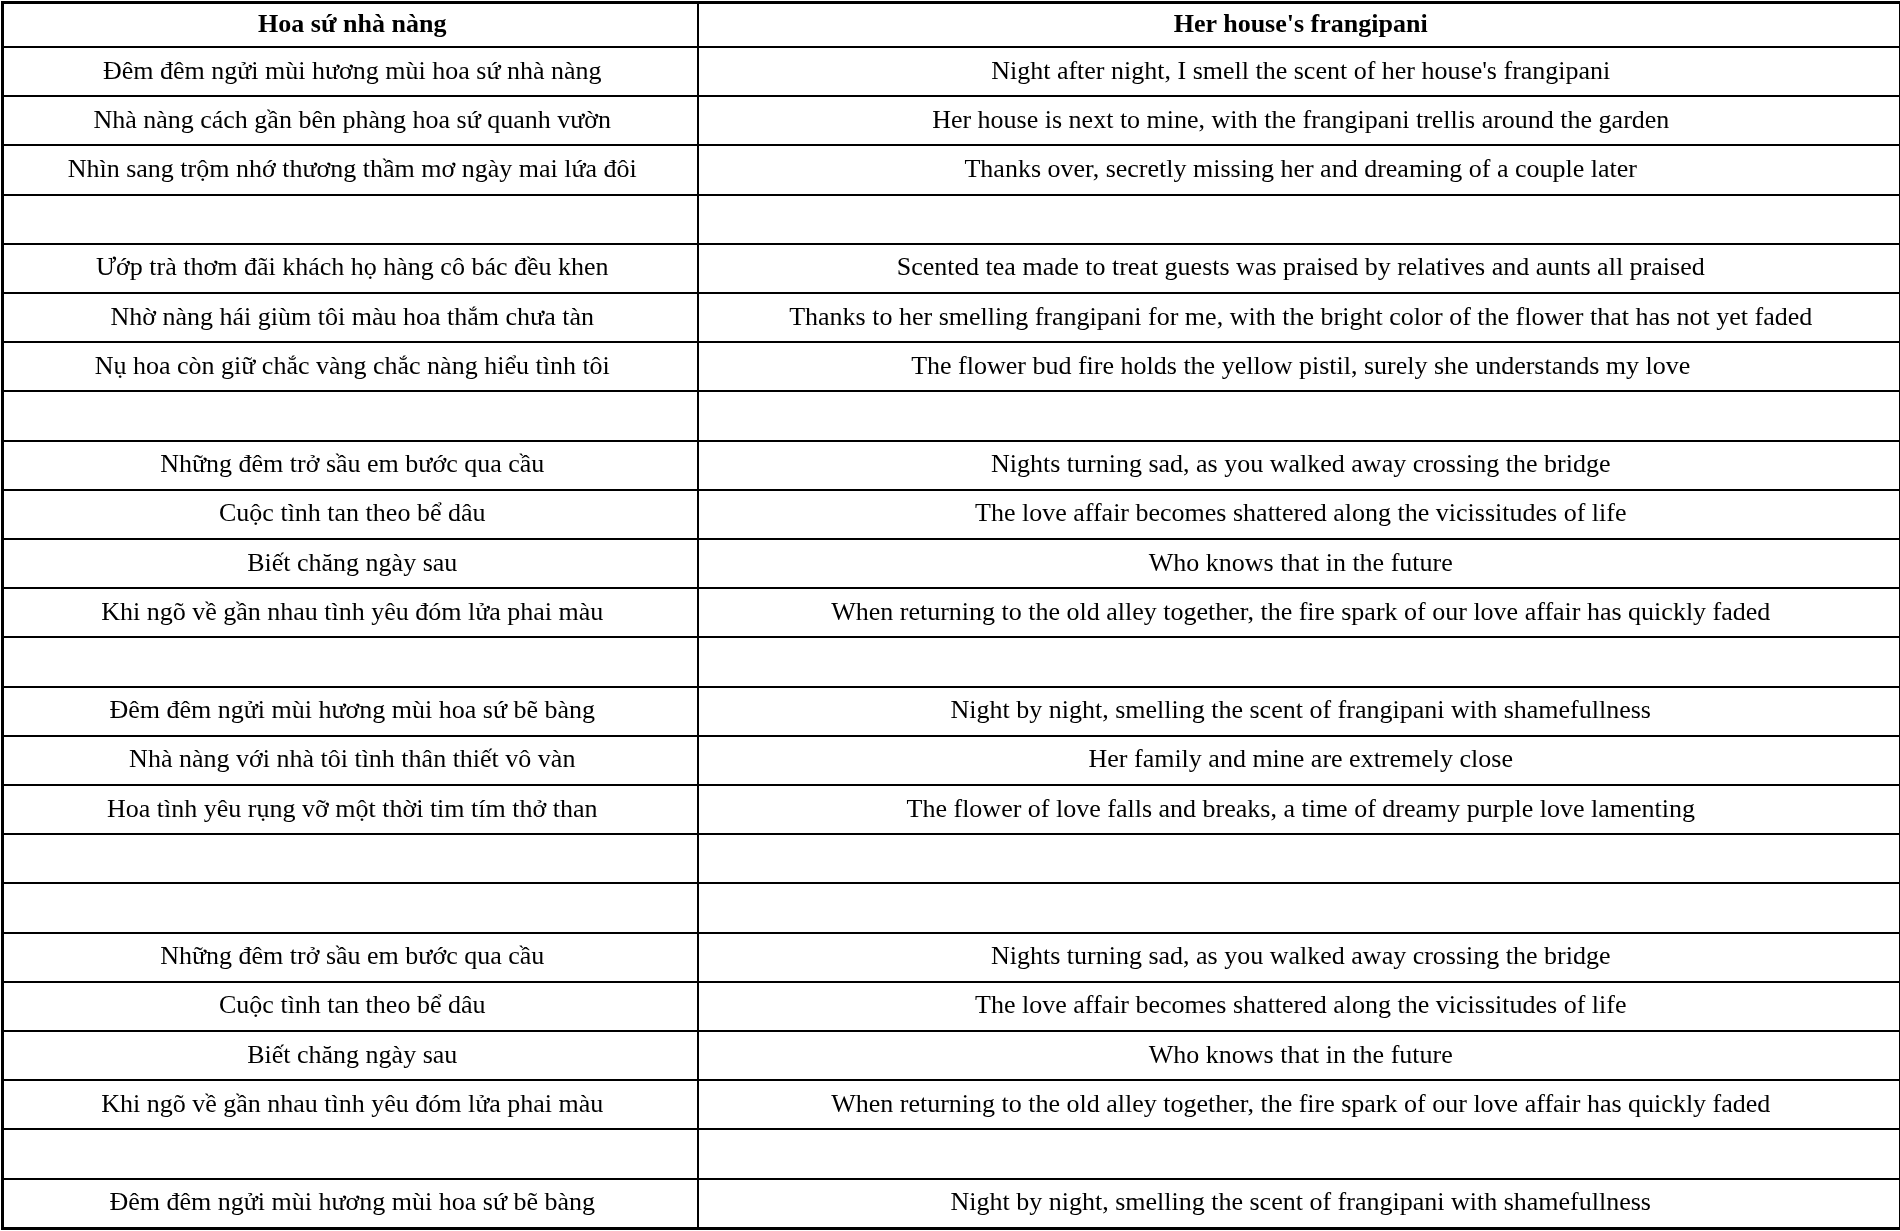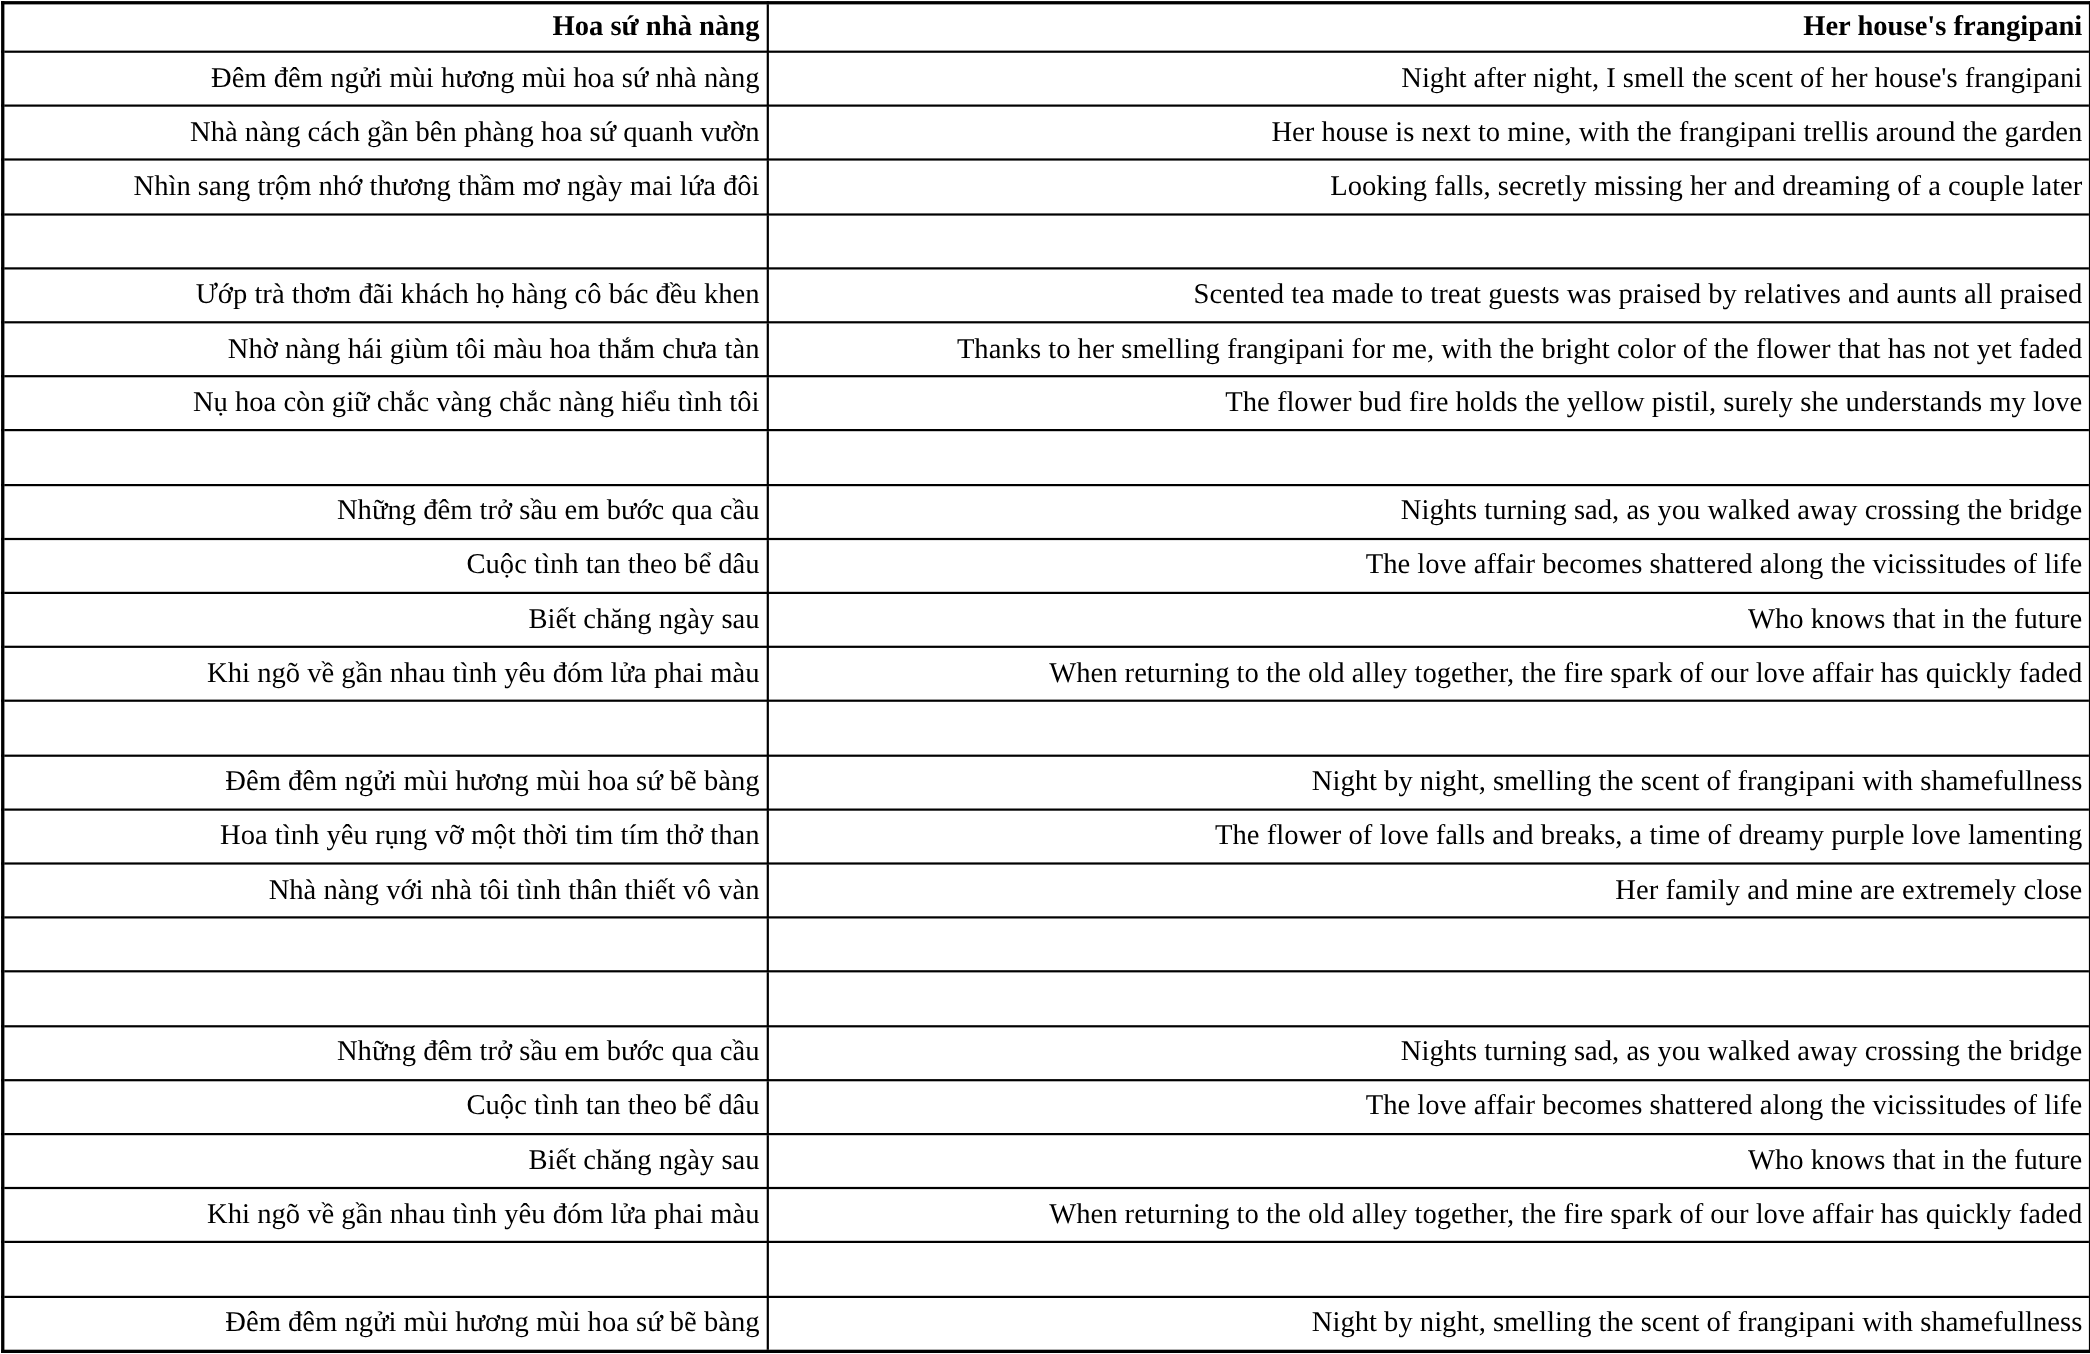--- a/index.html
+++ b/index.html
@@ -23,21 +23,21 @@
     color: #000000;
     background: #ffffff;
   }
   table.lyrics col.col-vi { width: 695px; }
   table.lyrics col.col-en { width: 1203px; }
   table.lyrics th,
   table.lyrics td {
     border: 2px solid #000000;
     padding: 2px 6px 4px 10px;
     vertical-align: middle;
-    text-align: right;
+    text-align: center;
     white-space: nowrap;
     overflow: hidden;
     height: 36px;
   }
   table.lyrics thead th {
     font-weight: bold;
   }
   table.lyrics {
     border: 3px solid #000000;
   }
@@ -60,21 +60,21 @@
       <tr>
         <td>Đêm đêm ngửi mùi hương mùi hoa sứ nhà nàng</td>
         <td>Night after night, I smell the scent of her house's frangipani</td>
       </tr>
       <tr>
         <td>Nhà nàng cách gần bên phàng hoa sứ quanh vườn</td>
         <td>Her house is next to mine, with the frangipani trellis around the garden</td>
       </tr>
       <tr>
         <td>Nhìn sang trộm nhớ thương thầm mơ ngày mai lứa đôi</td>
-        <td>Looking falls, secretly missing her and dreaming of a couple later</td>
+        <td>Thanks over, secretly missing her and dreaming of a couple later</td>
       </tr>
       <tr>
         <td></td>
         <td></td>
       </tr>
       <tr>
         <td>Ướp trà thơm đãi khách họ hàng cô bác đều khen</td>
         <td>Scented tea made to treat guests was praised by  relatives and aunts all praised</td>
       </tr>
       <tr>
@@ -107,26 +107,26 @@
       </tr>
       <tr>
         <td></td>
         <td></td>
       </tr>
       <tr>
         <td>Đêm đêm ngửi mùi hương mùi hoa sứ bẽ bàng</td>
         <td>Night by night, smelling the scent of frangipani with shamefullness</td>
       </tr>
       <tr>
+        <td>Nhà nàng với nhà tôi tình thân thiết vô vàn</td>
+        <td>Her family and mine are extremely close</td>
+      </tr>
+      <tr>
         <td>Hoa tình yêu rụng vỡ một thời tim tím thở than</td>
         <td>The flower of love falls and breaks, a time of dreamy purple love lamenting</td>
-      </tr>
-      <tr>
-        <td>Nhà nàng với nhà tôi tình thân thiết vô vàn</td>
-        <td>Her family and mine are extremely close</td>
       </tr>
       <tr>
         <td></td>
         <td></td>
       </tr>
       <tr>
         <td></td>
         <td></td>
       </tr>
       <tr>

